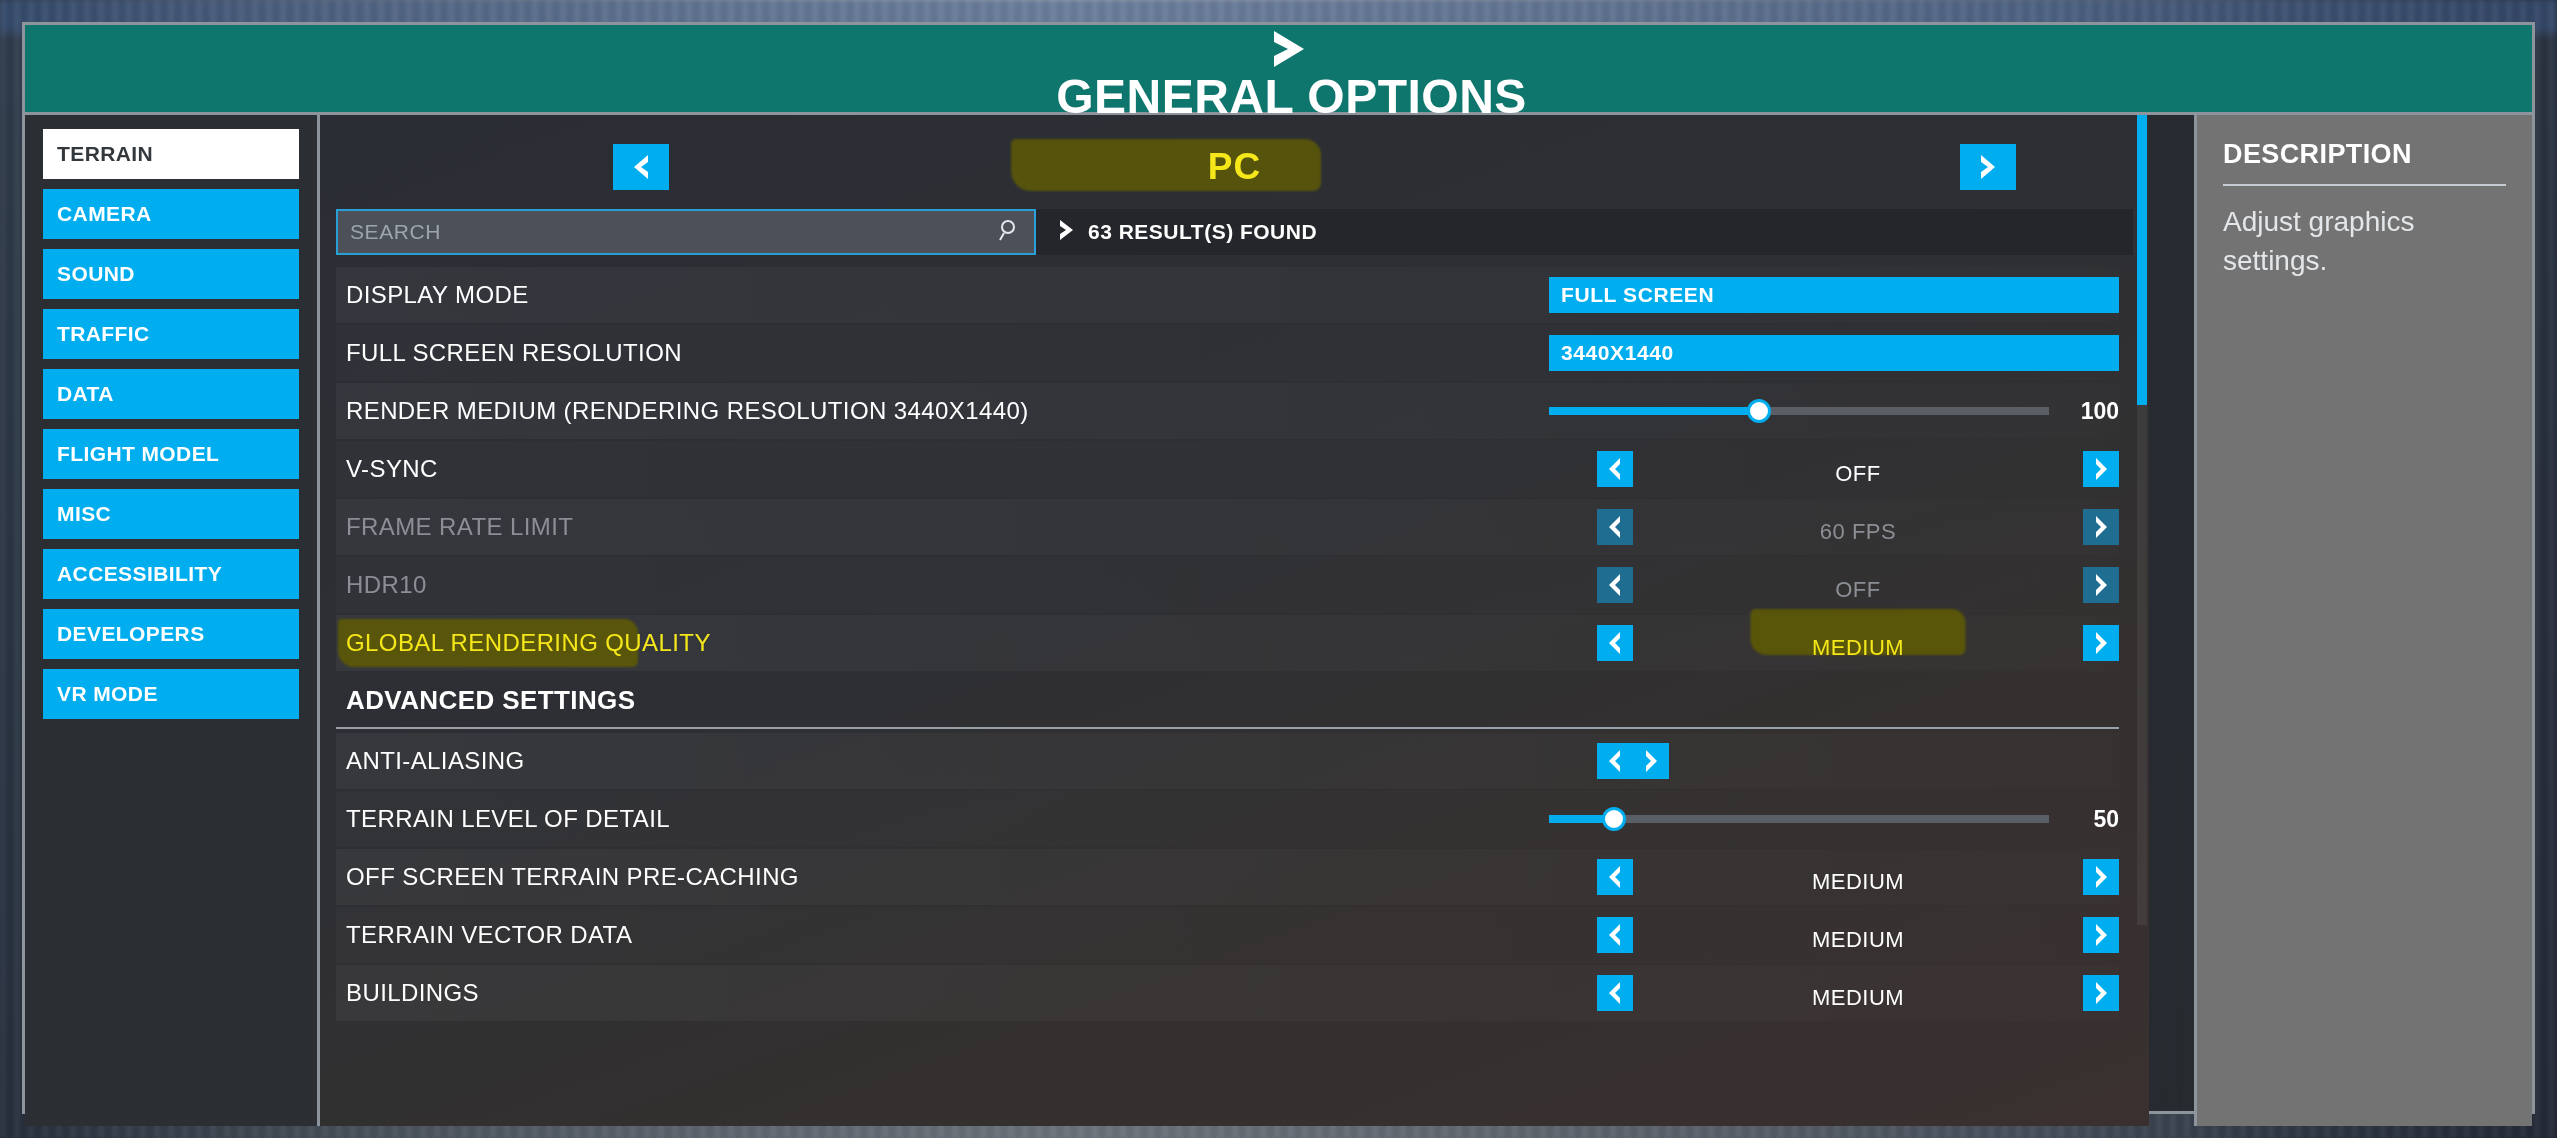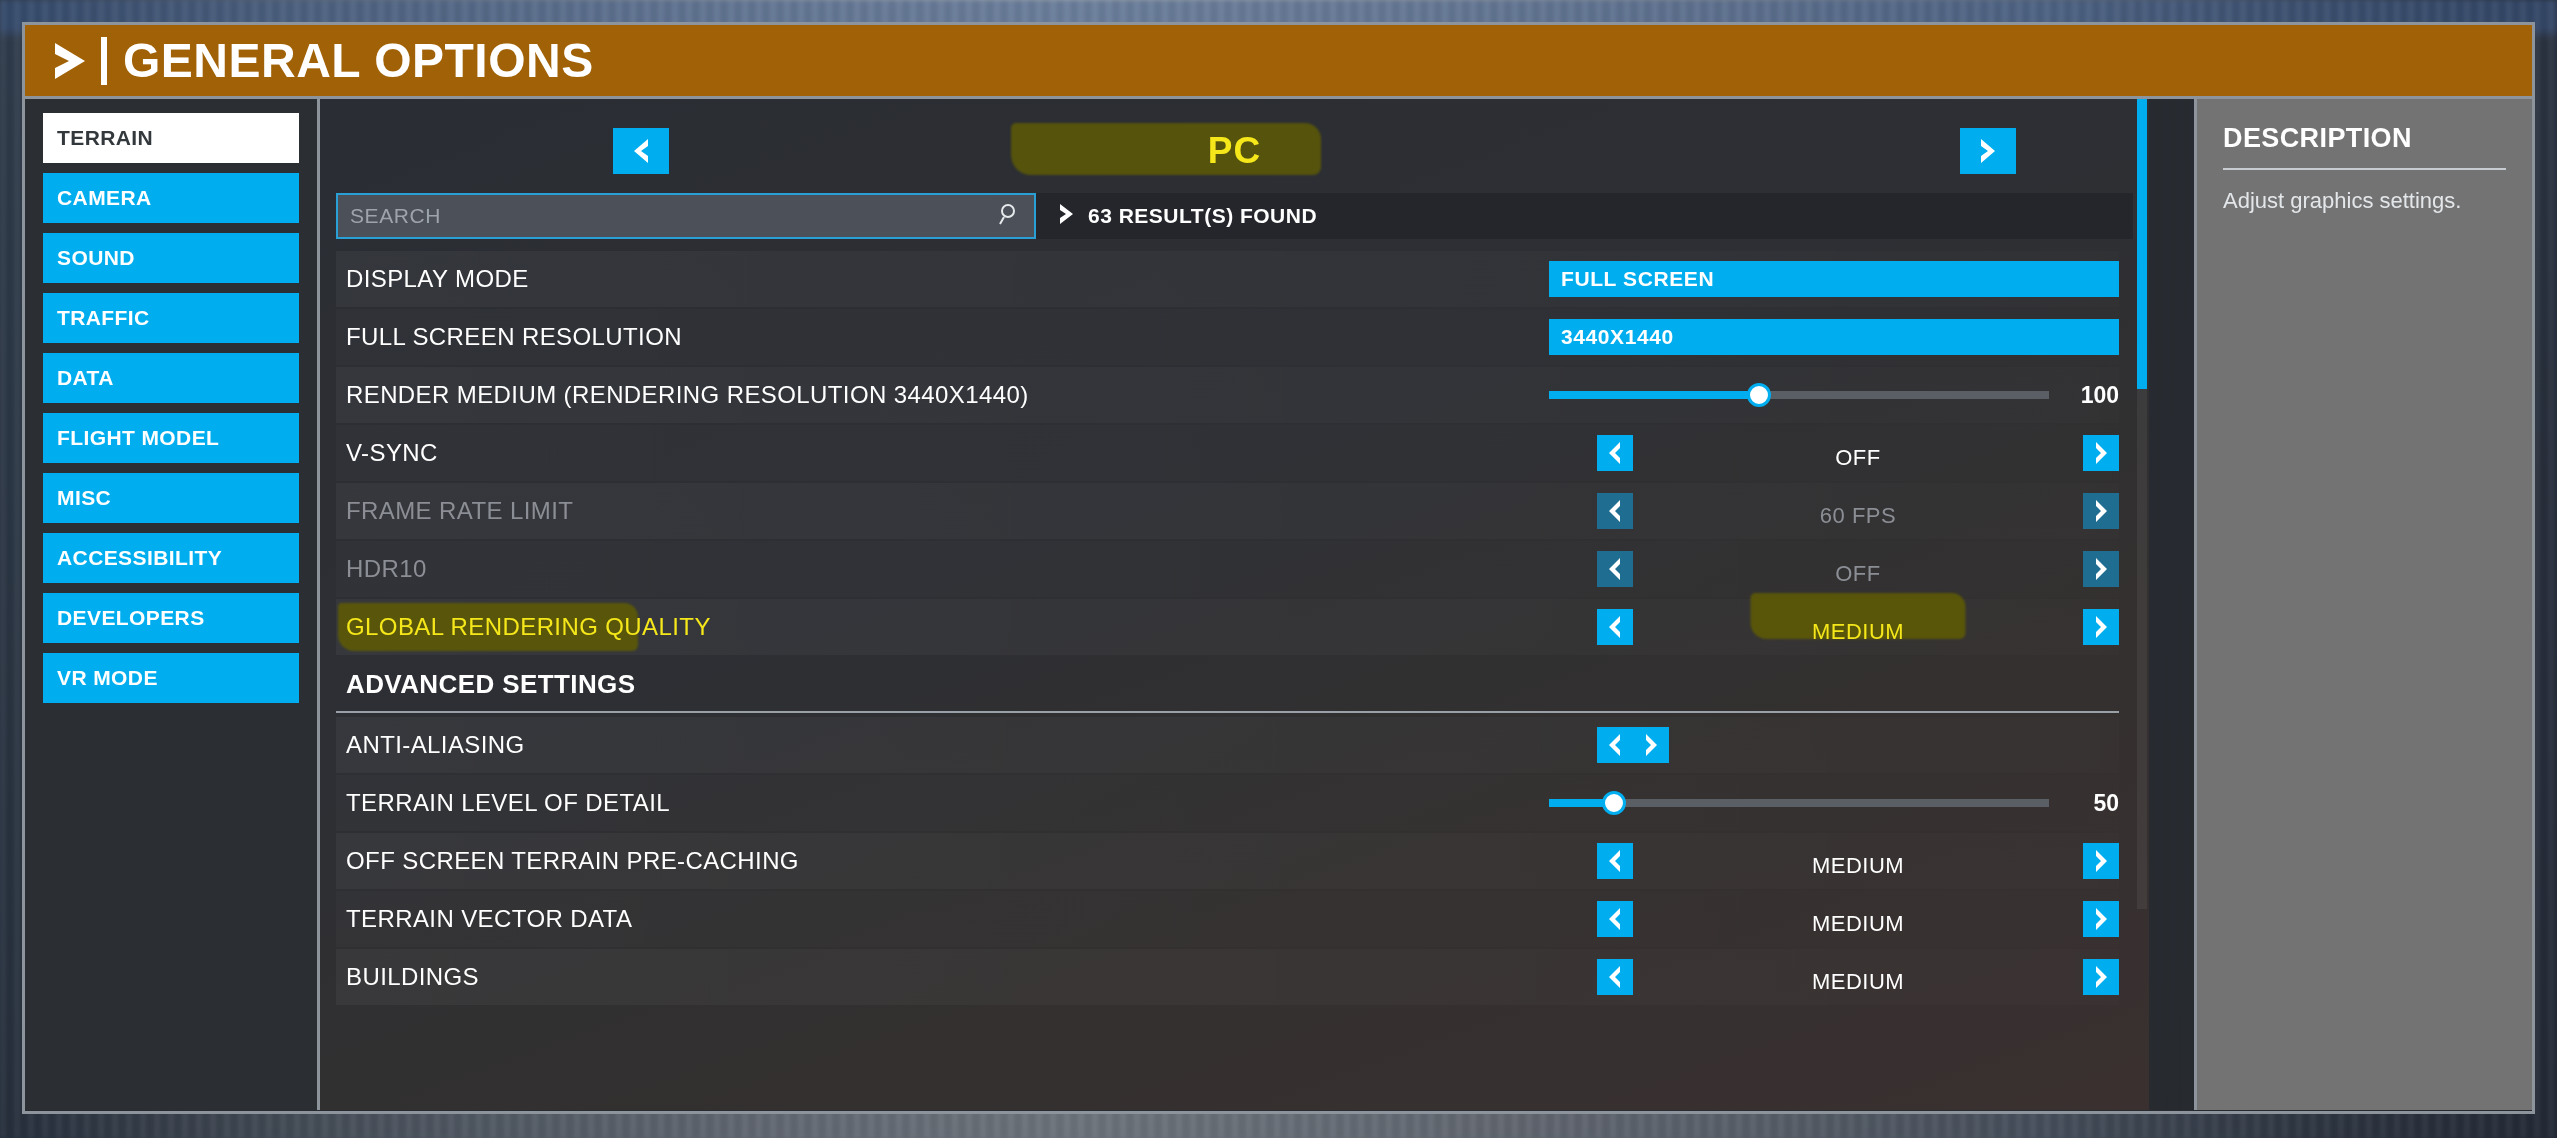--- a/index.html
+++ b/index.html
@@ -28,23 +28,23 @@
 
   
   #window {
     position:absolute; left:22px; top:22px; width:2513px; height:1092px;
     border:3px solid #8d949c;
     background:rgba(38,41,46,.97);
   }
 
   
   #header {
-    position:relative; height:74px; background:#a16207;
+    position:relative; height:90px; background:#0f766e;
     border-bottom:3px solid #8d949c;
-    display:flex; align-items:center; padding-left:26px;
+    display:flex; align-items:center; padding-left:26px;flex-direction:column;
   }
   #header .chev {
     width:40px; height:48px; position:relative; margin-right:4px;
   }
   #header .chev svg{ display:block; }
   #header .vbar{ width:6px; height:48px; background:#ffffff; margin:0 16px 0 6px; }
   #title {
     color:#ffffff; font-size:48px; font-weight:bold; letter-spacing:.5px;
     line-height:1;
   }
@@ -211,21 +211,21 @@
   #desc{
     width:338px; flex:0 0 338px; background:#737373;
     border-left:3px solid #8d949c;
     padding:24px 26px 0 26px;
     margin-left:45px;
   }
   #desc h2{
     color:#ffffff; font-size:27px; font-weight:bold; letter-spacing:.4px;
   }
   #desc .rule{ height:2px; background:#c7ccd2; margin:14px 0 16px 0; }
-  #desc p{ color:#e4e7ea; font-size:22px; line-height:1.4; }
+  #desc p{ color:#e4e7ea; font-size:28px; line-height:1.4; }
 </style>
 </head>
 <body>
 
 <div id="bg"></div>
 
 <div id="window">
 
   <div id="header">
     <span class="chev">

